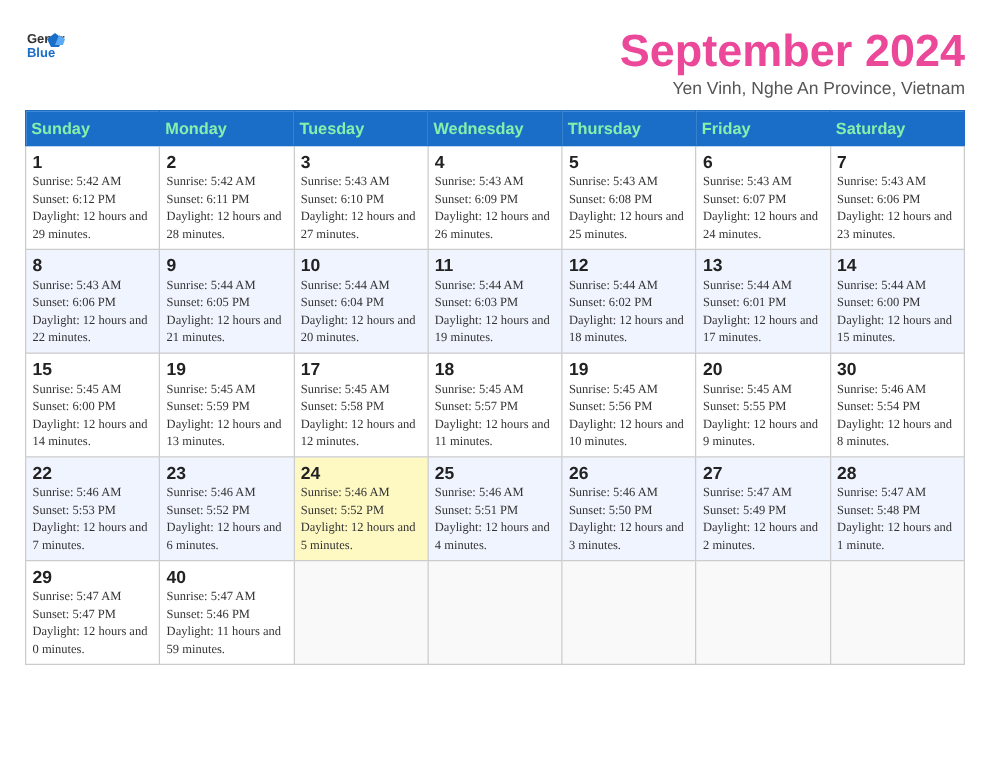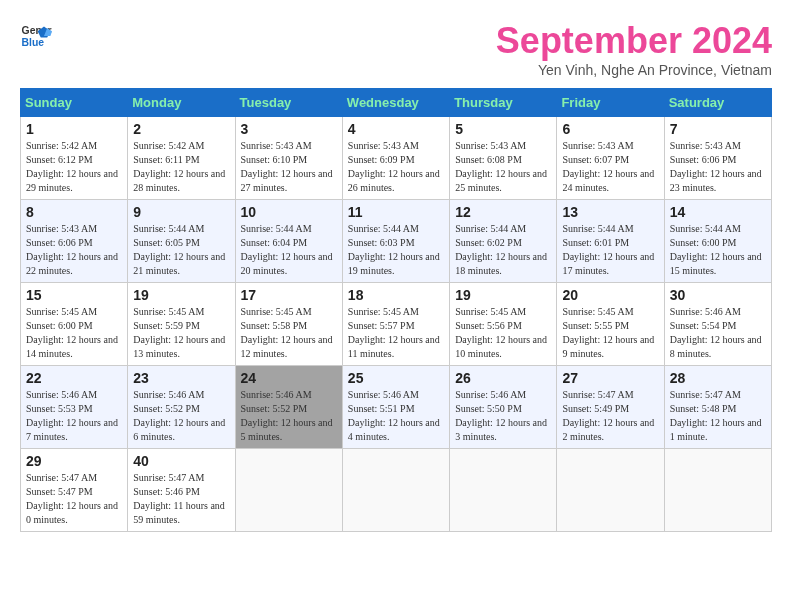--- a/index.html
+++ b/index.html
@@ -205,21 +205,21 @@
       </tr>
       <tr style="background: rgb(240, 244, 255);">
         <td style="background: rgb(240, 244, 255);">
           <span class="day-num">22</span>
           <div class="day-info">Sunrise: 5:46 AM<br>Sunset: 5:53 PM<br>Daylight: 12 hours and 7 minutes.</div>
         </td>
         <td style="background: rgb(240, 244, 255);">
           <span class="day-num">23</span>
           <div class="day-info">Sunrise: 5:46 AM<br>Sunset: 5:52 PM<br>Daylight: 12 hours and 6 minutes.</div>
         </td>
-        <td style="background: #a3a3a3;">
+        <td style="background: #fef9c3;">
           <span class="day-num">24</span>
           <div class="day-info">Sunrise: 5:46 AM<br>Sunset: 5:52 PM<br>Daylight: 12 hours and 5 minutes.</div>
         </td>
         <td style="background: rgb(240, 244, 255);">
           <span class="day-num">25</span>
           <div class="day-info">Sunrise: 5:46 AM<br>Sunset: 5:51 PM<br>Daylight: 12 hours and 4 minutes.</div>
         </td>
         <td style="background: rgb(240, 244, 255);">
           <span class="day-num">26</span>
           <div class="day-info">Sunrise: 5:46 AM<br>Sunset: 5:50 PM<br>Daylight: 12 hours and 3 minutes.</div>

